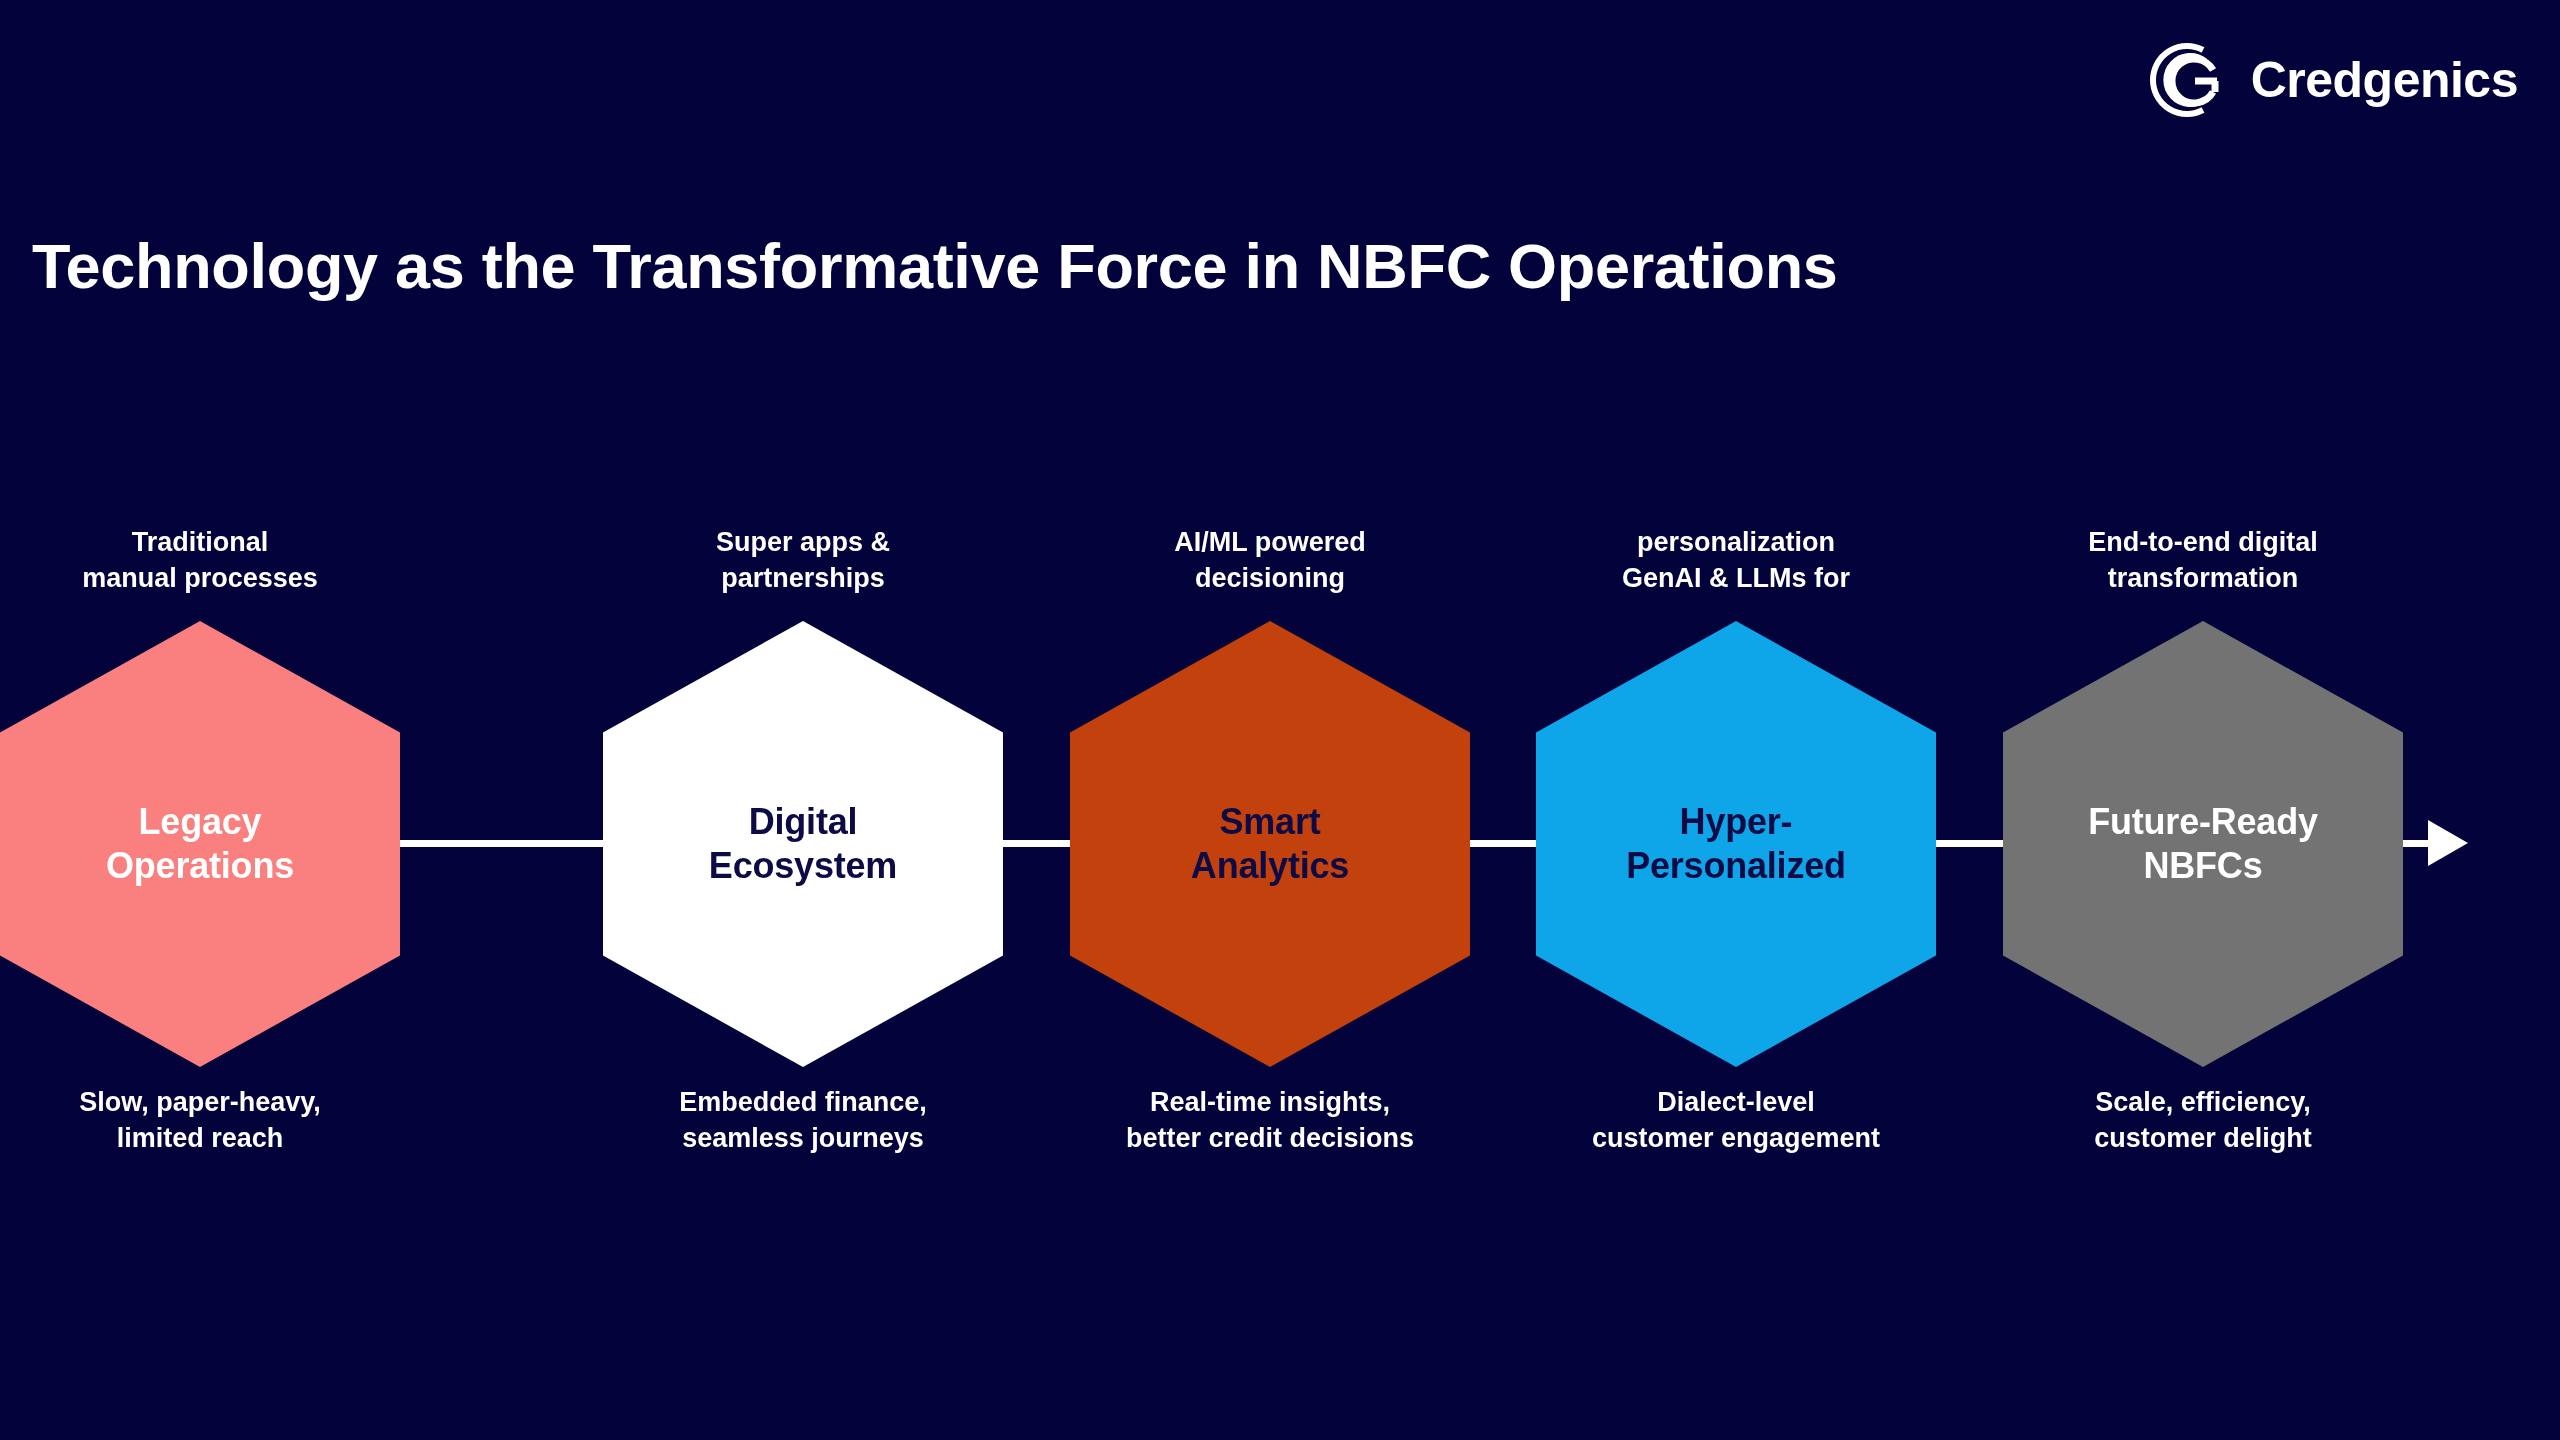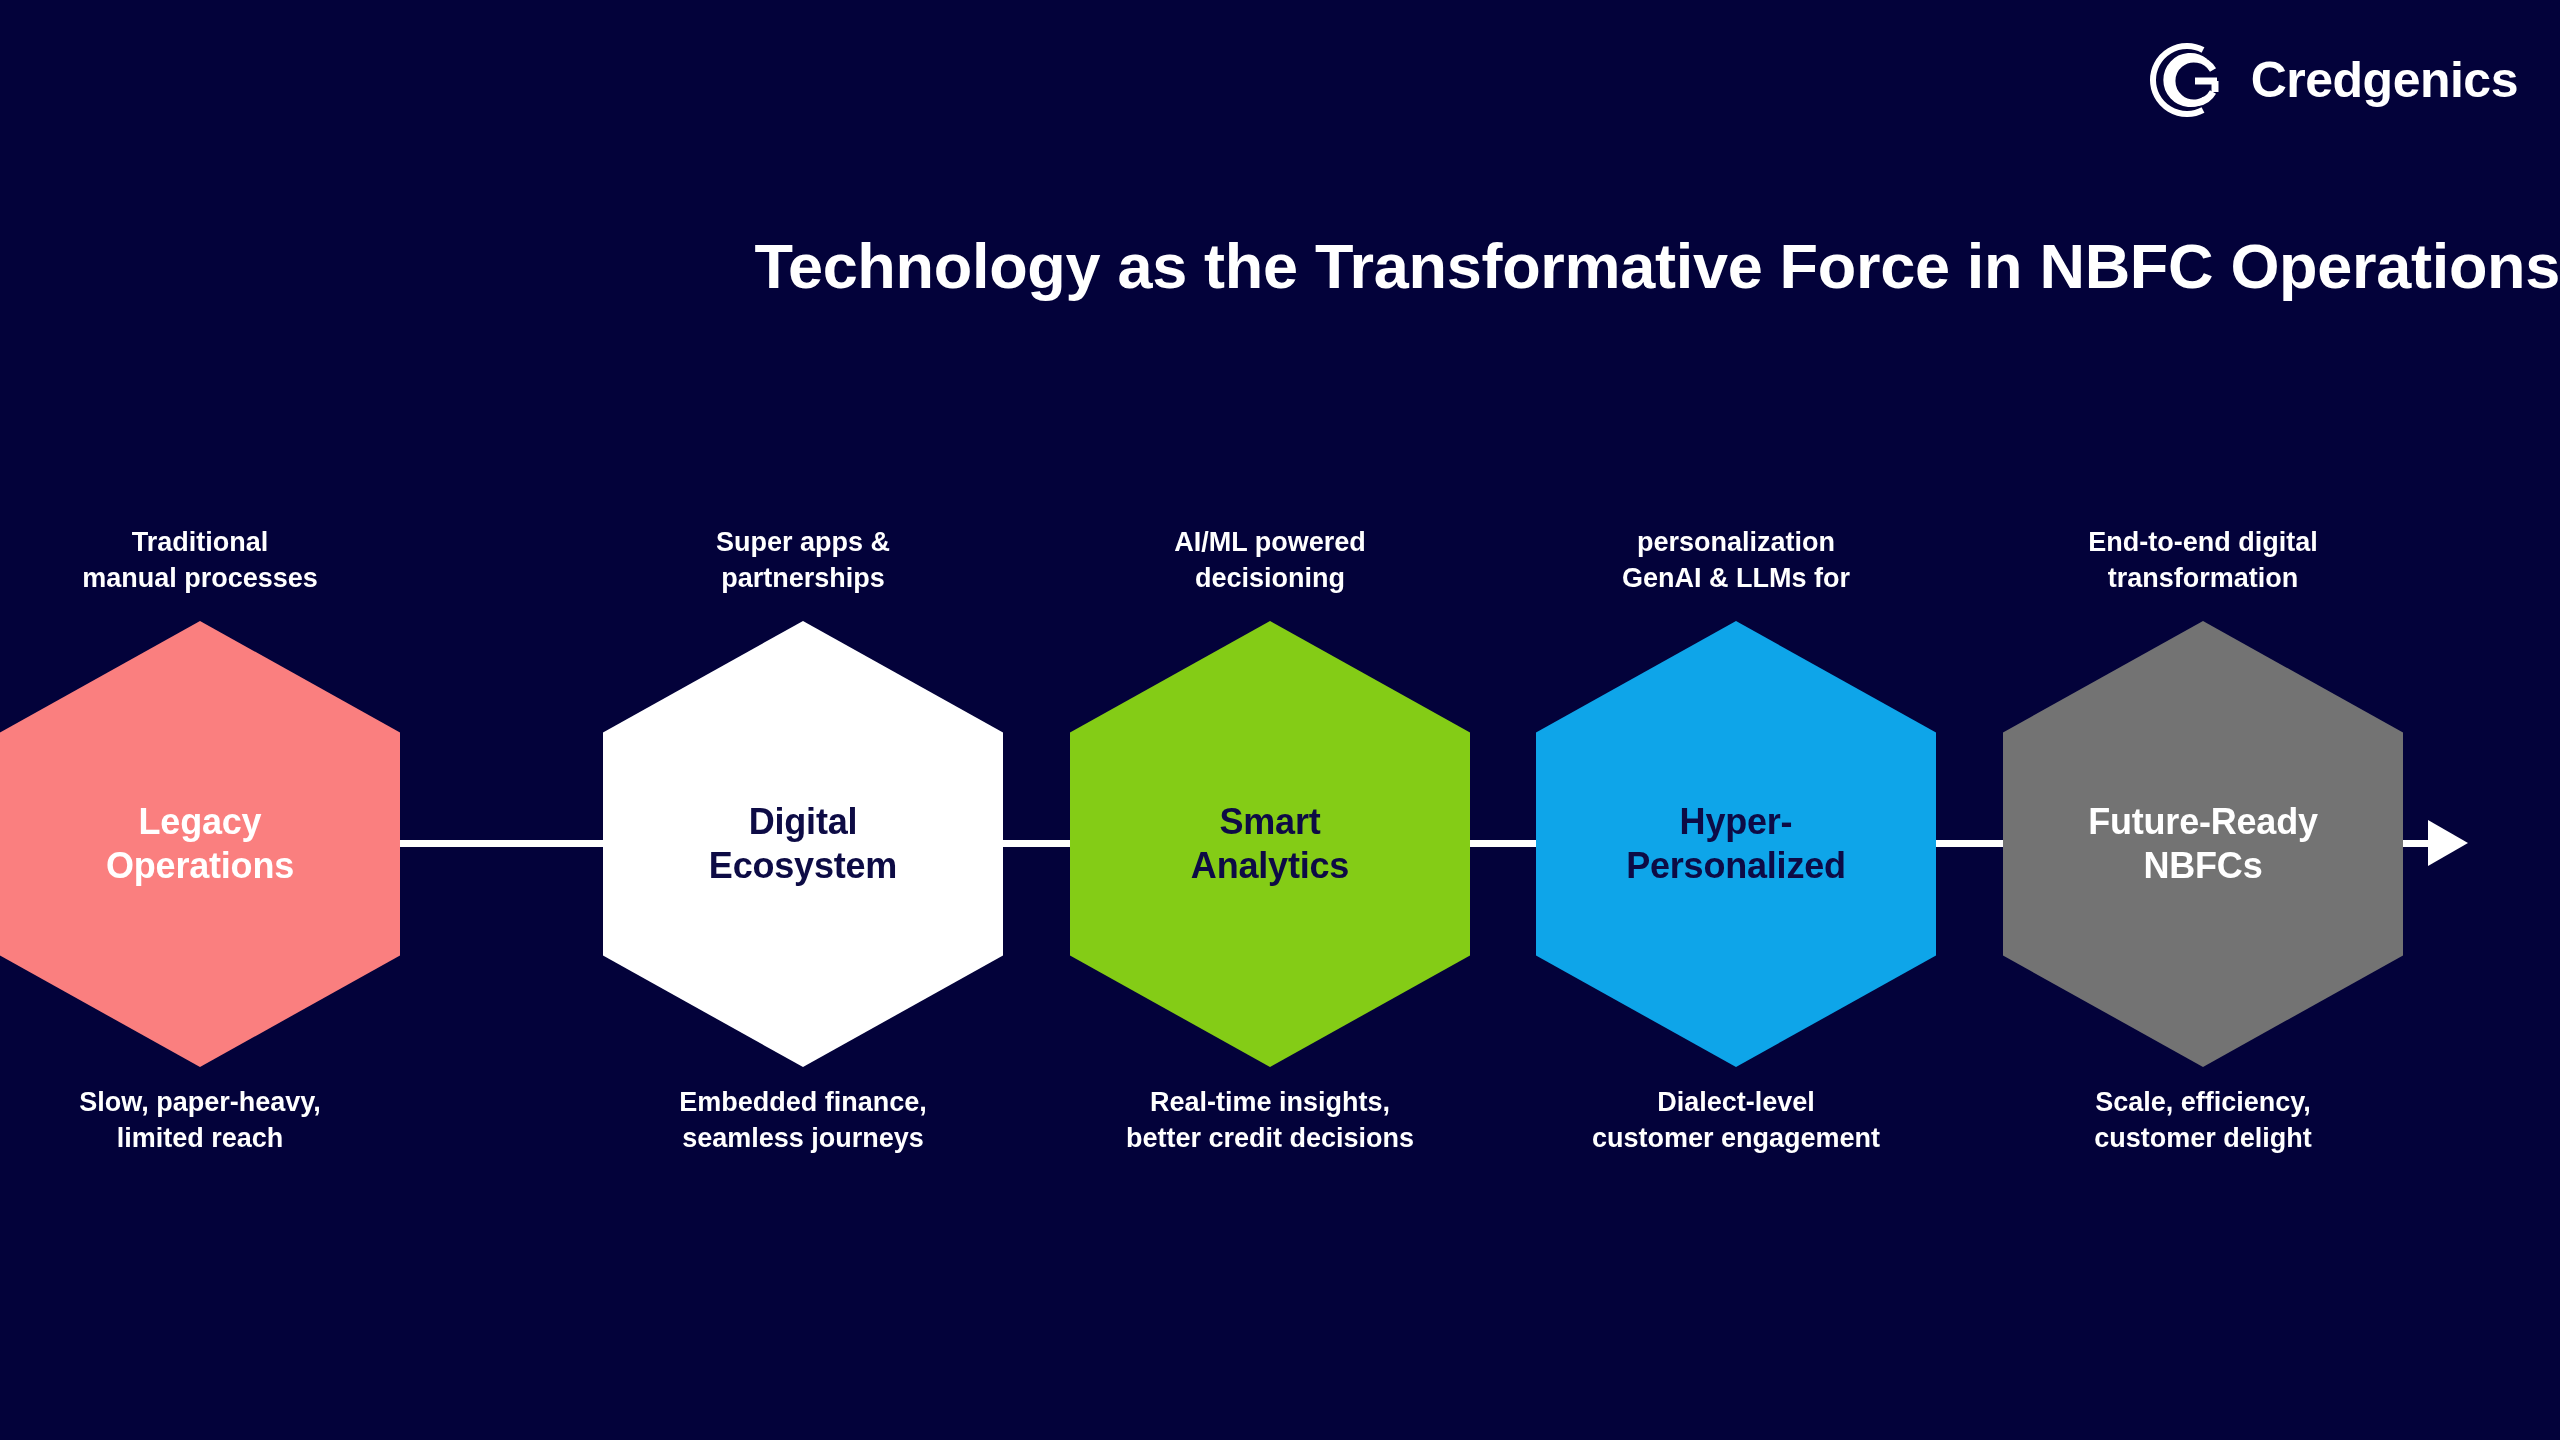--- a/index.html
+++ b/index.html
@@ -44,27 +44,27 @@
     line-height: 1;
     white-space: nowrap;
   }
 
   
   #title {
     position: absolute;
     top: 232px;
     left: 0;
     width: 2560px;
-    text-align: right;
+    text-align: left;
     font-size: 63px;
     font-weight: 700;
     color: #ffffff;
     letter-spacing: -0.3px;
     line-height: 1.1;
-    padding-left: 40px;
+    padding-left: 32px;
     box-sizing: border-box;
   }
 
   
   #flow {
     position: absolute;
     left: 0;
     top: 0;
     width: 2560px;
     height: 1440px;
@@ -200,21 +200,21 @@
         <div>Embedded finance,</div>
         <div>seamless journeys</div>
       </div>
     </div>
 
     <div class="node" style="left:1060px">
       <div class="top-label">
         <div>AI/ML powered</div>
         <div>decisioning</div>
       </div>
-      <div class="hex" style="background:#84cc16">
+      <div class="hex" style="background:#c2410c">
         <div class="hex-label" style="color:#0d0b45">
           <div>Smart</div>
           <div>Analytics</div>
         </div>
       </div>
       <div class="bottom-label">
         <div>Real-time insights,</div>
         <div>better credit decisions</div>
       </div>
     </div>

